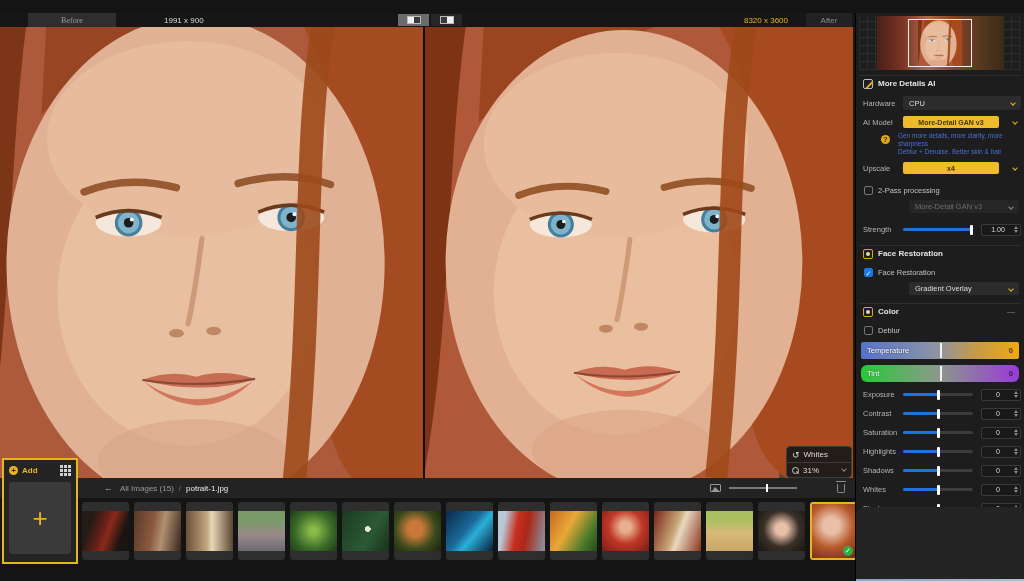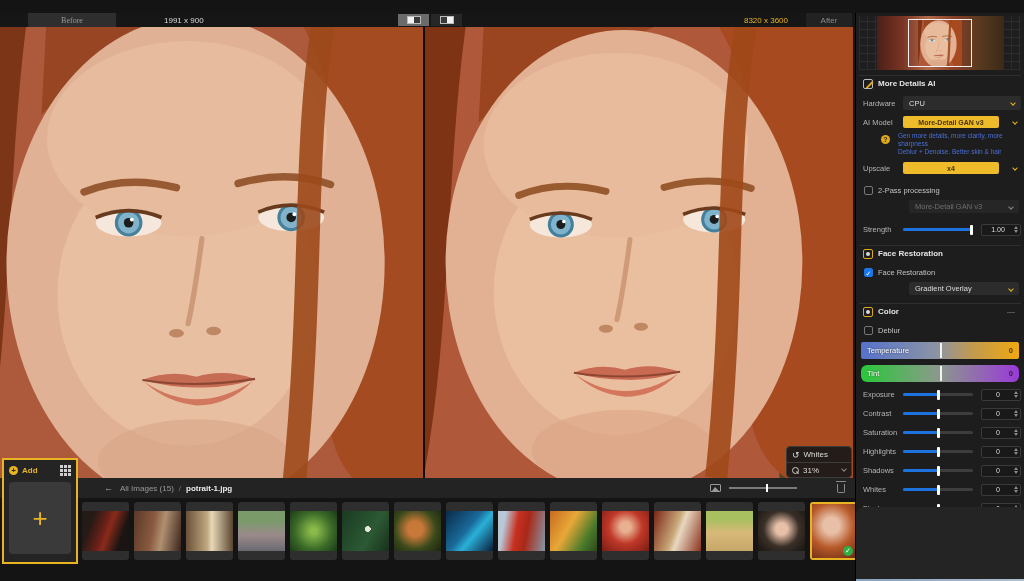--- a/index.html
+++ b/index.html
@@ -57,21 +57,21 @@
   .grid-icon { margin-left:auto; display:grid; grid-template-columns:repeat(3,3px); grid-template-rows:repeat(3,3px); gap:1px; }
   .grid-icon span { background:#cfcfcf; }
   .add-tile { margin:2px auto 0; width:62px; height:72px; background:#3a3a3a; border-radius:4px; display:flex; align-items:center; justify-content:center; }
   .add-tile .big-plus { color:#e8b422; font-size:26px; font-weight:300; line-height:26px; }
 
   
   .bottom-bar { position:absolute; left:0; top:478px; width:855px; height:20px; background:#232323; display:flex; align-items:center; z-index:20; font-size:8px; }
   .back-arrow { color:#aaa; font-size:9px; margin-left:104px; }
   .crumb-all { color:#9a9a9a; margin-left:7px; }
   .crumb-sep { color:#777; margin:0 5px; }
-  .crumb-file { color:#ececec; font-weight:bold; }
+  .crumb-file { color:#ececec; font-weight:normal; }
   .bb-right { margin-left:auto; display:flex; align-items:center; margin-right:10px; gap:8px; }
   .pic-icon { width:11px; height:8px; border:1px solid #999; border-radius:1px; position:relative; }
   .pic-icon::after { content:""; position:absolute; left:1px; bottom:0; border-left:3px solid transparent; border-right:4px solid transparent; border-bottom:4px solid #999; }
   .size-slider { position:relative; width:68px; height:2px; background:#7a7a7a; }
   .size-slider .hnd { position:absolute; left:55%; top:-3px; width:2px; height:8px; background:#fff; }
   .trash { position:relative; width:8px; height:9px; border:1px solid #8a8a8a; border-top:none; border-radius:0 0 2px 2px; margin-left:32px; }
   .trash::before { content:""; position:absolute; left:-2px; top:-3px; width:10px; height:1.3px; background:#8a8a8a; }
 
   
   .strip { position:absolute; left:82px; top:502px; width:770px; height:62px; display:flex; gap:5px; z-index:10; }

